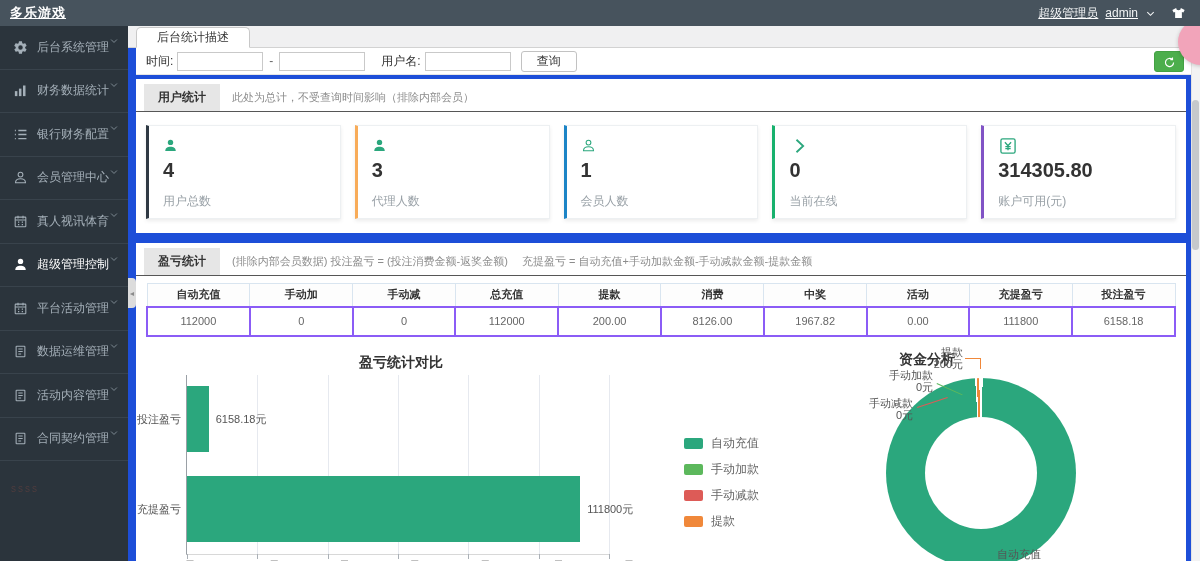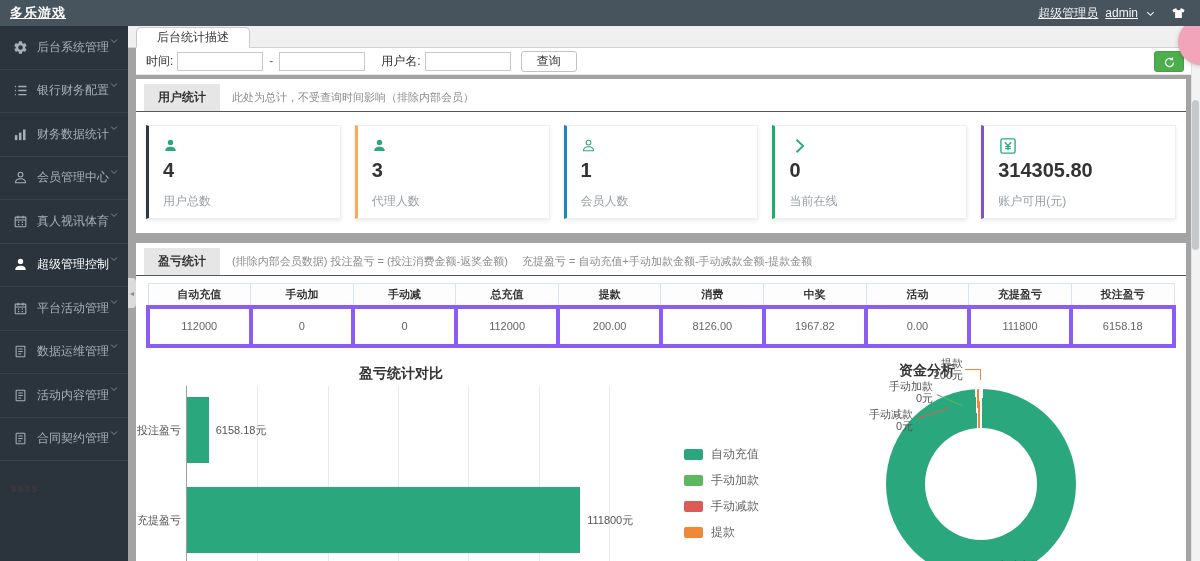--- a/index.html
+++ b/index.html
@@ -18,21 +18,21 @@
   
   .sidebar { width:128px; background:#2b343c; flex-shrink:0; position:relative; overflow:hidden; }
   .menu-item { height:43.5px; position:relative; display:flex; align-items:center; padding-left:13px; gap:9px; color:#a4afb8; border-bottom:1px solid #39434c; cursor:pointer; }
   .menu-item .mi-label { font-size:12px; white-space:nowrap; }
   .menu-item .chev { position:absolute; right:9px; top:6px; color:#7d8992; }
   .menu-item.active { color:#ffffff; }
   .menu-item .icon svg { display:block; }
   .sidebar-foot { margin-top:22px; padding-left:11px; color:#4e3c3e; font-size:10px; letter-spacing:2px; }
 
   
-  .main { flex:1; position:relative; background:#a3a3a3; overflow:hidden; }
+  .main { flex:1; position:relative; background:#1d4ed8; overflow:hidden; }
   .tabbar { height:22px; background:#f0f0f1; border-bottom:1px solid #d2d2d2; padding-left:8px; display:flex; align-items:flex-end; }
   .tab { height:21px; background:#fff; border:1px solid #c8c8c8; border-bottom:1px solid #fff; margin-bottom:-1px; border-radius:5px 5px 0 0; font-size:12px; color:#333; padding:0 20px; display:flex; align-items:center; }
 
   .filterbar { height:27px; background:#fff; margin-left:8px; display:flex; align-items:center; padding:0 10px; font-size:12px; color:#333; border-bottom:1px solid #e6e6e6; position:relative; }
   .filterbar label { margin-right:4px; }
   .f-input { width:86px; height:19px; border:1px solid #c9c9c9; background:#fff; font-size:11px; padding:0 4px; }
   .f-sep { margin:0 6px; color:#666; }
   .uname-label { margin-left:16px; }
   .query-btn { height:21px; margin-left:10px; padding:0 15px; background:#fff; border:1px solid #c2c2c2; border-radius:3px; font-size:12px; color:#333; cursor:pointer; }
   .refresh-btn { position:absolute; right:16px; top:3px; width:30px; height:21px; background:#4cae4c; border:1px solid #43a143; border-radius:3px; display:flex; align-items:center; justify-content:center; cursor:pointer; }
@@ -47,21 +47,21 @@
   
   .cards { display:flex; gap:14px; padding:13px 10px 0 10px; }
   .card { flex:1; background:#fff; border:1px solid #edf0f2; border-left:3px solid #2f3943; box-shadow:0 2px 4px rgba(0,0,0,.08); padding:10px 14px; height:94px; }
   .card .icon { color:#2ba77d; display:block; height:20px; }
   .card-value { font-size:20px; font-weight:bold; color:#333; margin-top:3px; }
   .card-label { font-size:12px; color:#99a1a7; margin-top:11px; }
 
   
   .stat-table { width:calc(100% - 20px); margin:7px 10px 0 10px; border-collapse:collapse; font-size:11px; text-align:center; table-layout:fixed; }
   .stat-table th { border:1px solid #d9e5f0; height:23px; color:#333; font-weight:bold; background:#fdfdfd; }
-  .stat-table td { border:4px solid #8b5cf6; height:39px; color:#666; }
+  .stat-table td { border:2px solid #8b5cf6; height:29px; color:#666; }
 
   
   .charts-row { position:relative; height:240px; margin-top:8px; }
   .bar-chart { position:absolute; left:0; top:0; width:530px; height:240px; }
   .bar-title { text-align:center; font-size:14px; font-weight:bold; color:#333; padding-top:9px; }
   .bar-plot { position:absolute; left:50px; top:30px; width:423px; bottom:30px; border-left:1px solid #9aa0a6; border-bottom:1px solid #d8d8d8; }
   .gridline { position:absolute; top:0; bottom:0; width:1px; background:#e6e9ef; }
   .tickmark { position:absolute; bottom:-5px; height:5px; width:1px; background:#aab0b6; }
   .bar-tick { position:absolute; bottom:-19px; transform:translateX(-50%); font-size:11px; color:#888; white-space:nowrap; }
   .bar-cat { position:absolute; left:-50px; width:44px; text-align:right; font-size:11px; color:#555; transform:translateY(-50%); }
@@ -131,41 +131,41 @@
               </svg>
             </span>
             <span class="mi-label">后台系统管理</span>
             <span class="chev"><svg width="10" height="10" viewBox="0 0 24 24">
                 <path fill="none" stroke="currentColor" stroke-width="2.4" d="M5 8.5l7 7 7-7"></path>
               </svg></span>
           </div>
           <div class="menu-item">
             <span class="icon ">
               <svg width="15" height="15" viewBox="0 0 24 24">
-                <g stroke="currentColor" stroke-width="2.2" fill="none">
-                  <path d="M8.5 5.5h13M8.5 12h13M8.5 18.5h13M3 5.5h1.6M3 12h1.6M3 18.5h1.6"></path>
-                </g>
-              </svg>
-            </span>
-            <span class="mi-label">银行财务配置</span>
-            <span class="chev"><svg width="10" height="10" viewBox="0 0 24 24">
-                <path fill="none" stroke="currentColor" stroke-width="2.4" d="M5 8.5l7 7 7-7"></path>
-              </svg></span>
-          </div>
-          <div class="menu-item">
-            <span class="icon ">
-              <svg width="15" height="15" viewBox="0 0 24 24">
                 <g fill="currentColor">
                   <rect x="3" y="13" width="4" height="8"></rect>
                   <rect x="9.5" y="9" width="4" height="12"></rect>
                   <rect x="16" y="4" width="4" height="17"></rect>
                 </g>
               </svg>
             </span>
             <span class="mi-label">财务数据统计</span>
+            <span class="chev"><svg width="10" height="10" viewBox="0 0 24 24">
+                <path fill="none" stroke="currentColor" stroke-width="2.4" d="M5 8.5l7 7 7-7"></path>
+              </svg></span>
+          </div>
+          <div class="menu-item">
+            <span class="icon ">
+              <svg width="15" height="15" viewBox="0 0 24 24">
+                <g stroke="currentColor" stroke-width="2.2" fill="none">
+                  <path d="M8.5 5.5h13M8.5 12h13M8.5 18.5h13M3 5.5h1.6M3 12h1.6M3 18.5h1.6"></path>
+                </g>
+              </svg>
+            </span>
+            <span class="mi-label">银行财务配置</span>
             <span class="chev"><svg width="10" height="10" viewBox="0 0 24 24">
                 <path fill="none" stroke="currentColor" stroke-width="2.4" d="M5 8.5l7 7 7-7"></path>
               </svg></span>
           </div>
           <div class="menu-item">
             <span class="icon ">
               <svg width="15" height="15" viewBox="0 0 24 24">
                 <g fill="none" stroke="currentColor" stroke-width="1.7">
                   <circle cx="12" cy="7.3" r="3.8"></circle>
                   <path d="M4 20.5c0-4.4 3.6-6.4 8-6.4s8 2 8 6.4z"></path>

